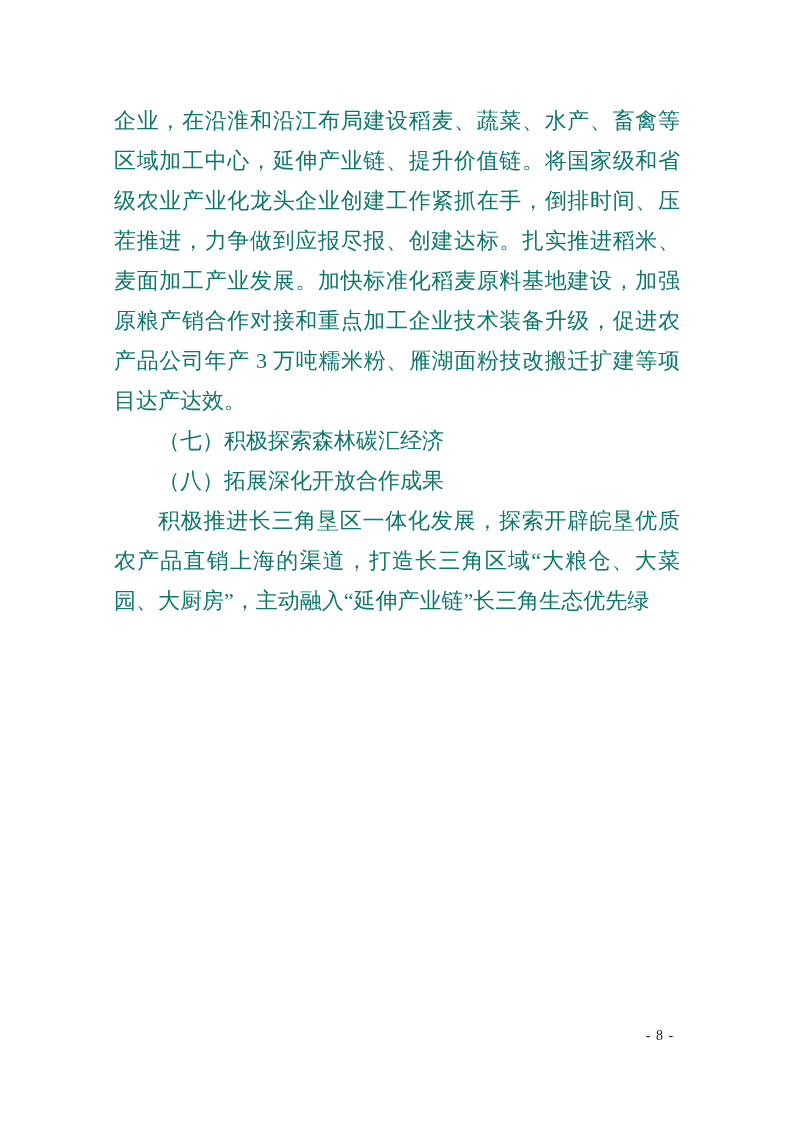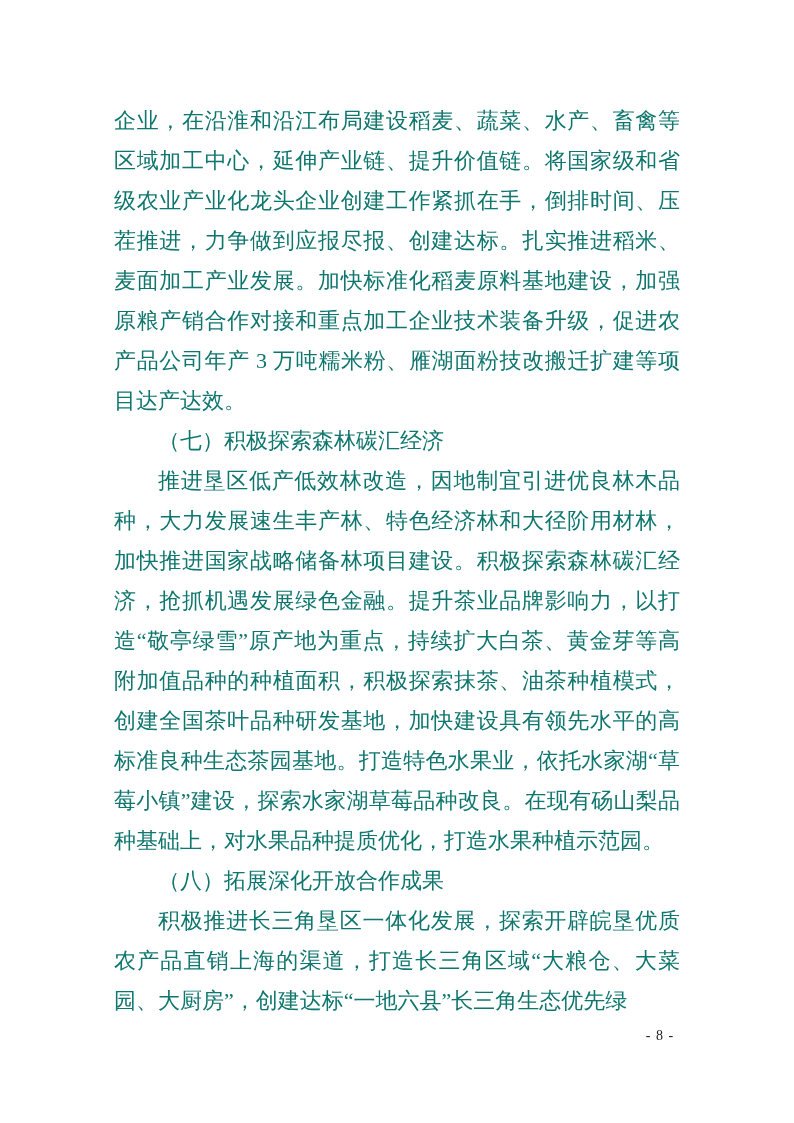--- a/index.html
+++ b/index.html
@@ -61,18 +61,17 @@
     letter-spacing: 1px;
   }
 </style>
 </head>
 <body>
 
 <div class="page">
   <div class="doc-content" id="doc-body">
       <p class="para body">企业，在沿淮和沿江布局建设稻麦、蔬菜、水产、畜禽等区域加工中心，延伸产业链、提升价值链。将国家级和省级农业产业化龙头企业创建工作紧抓在手，倒排时间、压茬推进，力争做到应报尽报、创建达标。扎实推进稻米、麦面加工产业发展。加快标准化稻麦原料基地建设，加强原粮产销合作对接和重点加工企业技术装备升级，促进农产品公司年产 3 万吨糯米粉、雁湖面粉技改搬迁扩建等项目达产达效。</p>
       <p class="para heading indent">（七）积极探索森林碳汇经济</p>
-      <p class="para body indent">推进垦区低产低效林改造，因地制宜引进优良林木品种，大力发展速生丰产林、特色经济林和大径阶用材林，加快推进国家战略储备林项目建设。积极探索森林碳汇经济，抢抓机遇发展绿色金融。提升茶业品牌影响力，以打造“敬亭绿雪”原产地为重点，持续扩大白茶、黄金芽等高附加值品种的种植面积，积极探索抹茶、油茶种植模式，创建全国茶叶品种研发基地，加快建设具有领先水平的高标准良种生态茶园基地。打造特色水果业，依托水家湖“草莓小镇”建设，探索水家湖草莓品种改良。在现有砀山梨品种基础上，对水果品种提质优化，打造水果种植示范园。</p>
       <p class="para heading indent">（八）拓展深化开放合作成果</p>
-      <p class="para body indent">积极推进长三角垦区一体化发展，探索开辟皖垦优质农产品直销上海的渠道，打造长三角区域“大粮仓、大菜园、大厨房”，创建达标“一地六县”长三角生态优先绿</p>
+      <p class="para body indent">积极推进长三角垦区一体化发展，探索开辟皖垦优质农产品直销上海的渠道，打造长三角区域“大粮仓、大菜园、大厨房”，主动融入“延伸产业链”长三角生态优先绿</p>
     </div>
   <div class="page-number">- 8 -</div>
 </div>
 
 </body></html>

